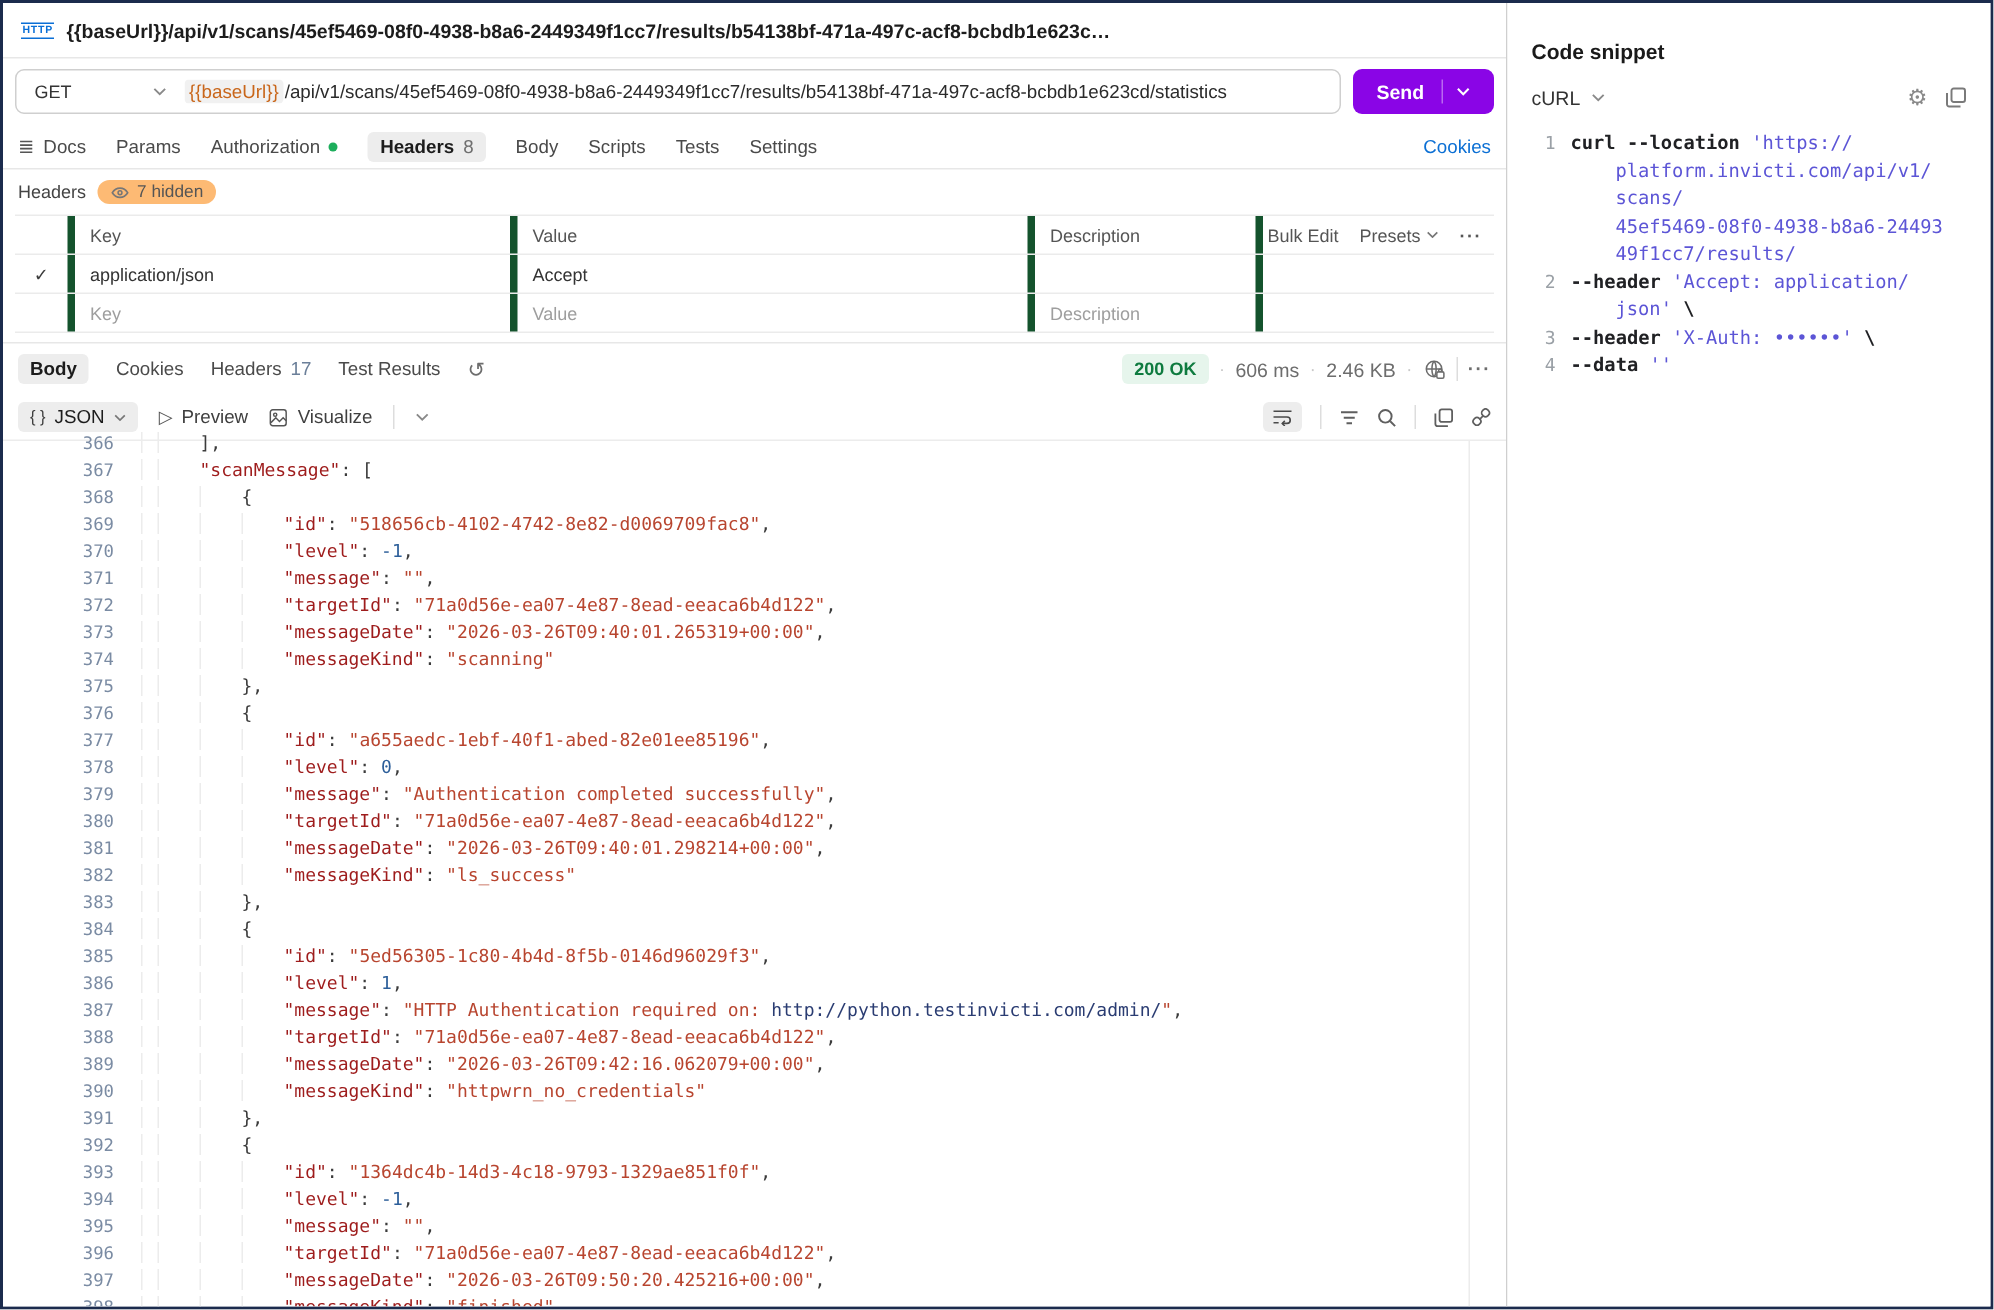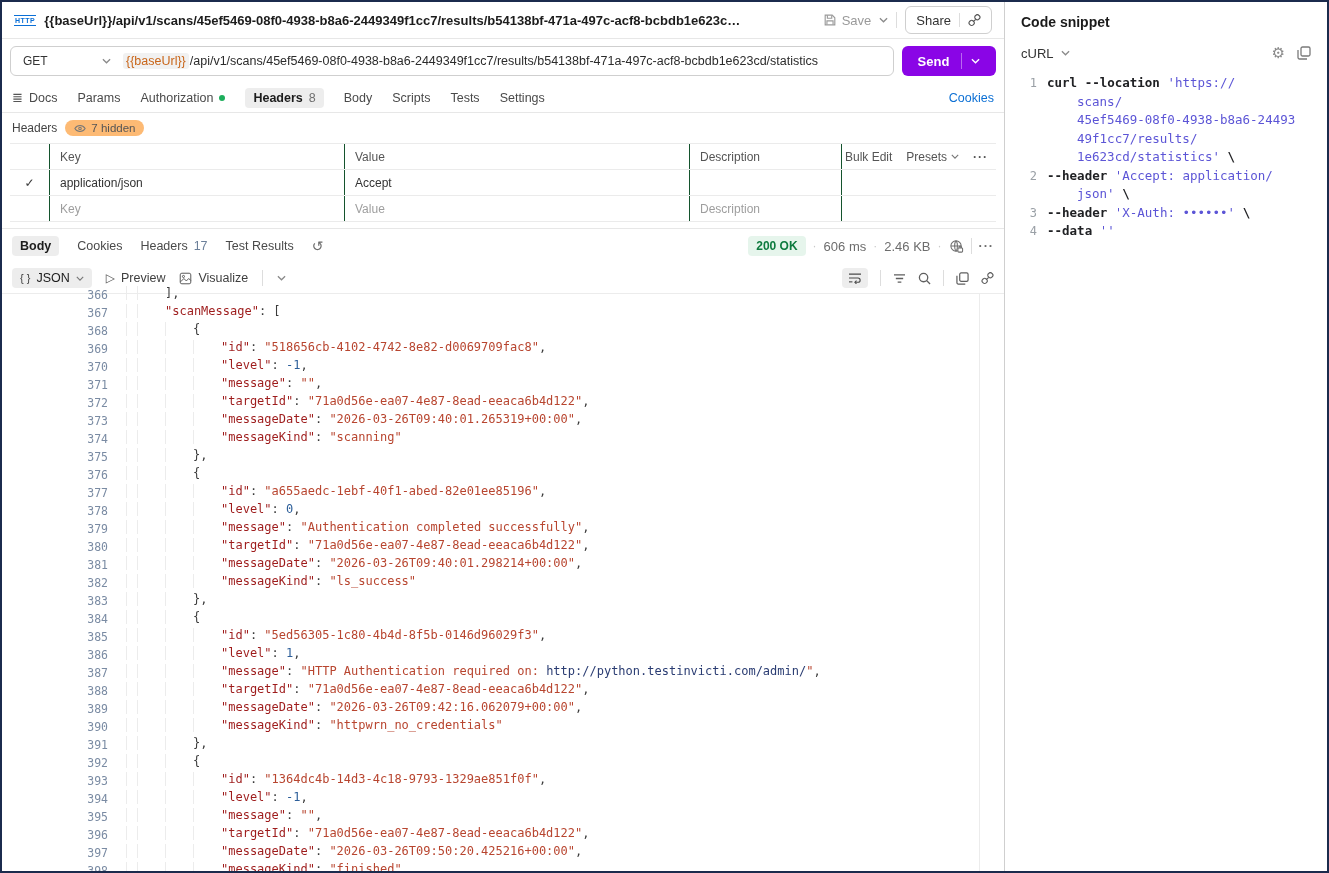--- a/index.html
+++ b/index.html
@@ -41,21 +41,21 @@
   .auth-dot { width:6px; height:6px; border-radius:50%; background:#1dae5c; }
   .docs-glyph { font-size:13px; color:#555; }
   .cookies-link { margin-left:auto; color:#0b6fd4; cursor:pointer; }
 
   
   .hdr-label-row { flex:0 0 30px; display:flex; align-items:center; gap:8px; padding:0 10px; }
   .hdr-label { font-size:12px; color:#444; }
   .hidden-badge { display:flex; align-items:center; gap:5px; background:#fdba74; border-radius:10px; padding:2px 9px; font-size:11.5px; color:#555; }
   .htable { margin:0 8px; border-top:1px solid #ebebeb; font-size:12px; }
   .hrow { display:grid; grid-template-columns:40px 295px 345px 152px 1fr; border-bottom:1px solid #ebebeb; height:26px; }
-  .hcell { display:flex; align-items:center; padding:0 10px; border-right:1px solid #14532d; overflow:hidden; white-space:nowrap; }
+  .hcell { display:flex; align-items:center; padding:0 10px; border-right:5px solid #14532d; overflow:hidden; white-space:nowrap; }
   .hcell.last { border-right:none; }
   .hcell.cb { justify-content:center; padding:0; }
   .hhead { color:#555; }
   .hval { color:#333; }
   .hplace { color:#9e9e9e; }
   .hactions { display:flex; align-items:center; justify-content:flex-end; gap:14px; padding-right:8px; color:#555; border-right:none; }
   .hactions .withchev { display:flex; align-items:center; gap:4px; }
   .check { color:#3c3c3c; font-size:12px; }
   .dots3 { color:#555; letter-spacing:1px; font-weight:bold; }
 
@@ -69,29 +69,29 @@
   .resp-toolbar { flex:0 0 31px; display:flex; align-items:center; gap:14px; padding:0 10px; font-size:12.5px; color:#3f3f3f; border-bottom:1px solid #ececec; }
   .pill { background:#ededed; border-radius:4px; padding:3px 8px; display:flex; align-items:center; gap:6px; color:#1c1c1c; }
   .tool { display:flex; align-items:center; gap:6px; cursor:pointer; }
   .tool-icons { margin-left:auto; display:flex; align-items:center; gap:12px; }
   .icon-pill { background:#ededed; border-radius:4px; padding:4px 6px; display:flex; }
   .braces { font-size:11px; color:#3f3f3f; }
 
   
   .code-area { flex:1; overflow:hidden; position:relative; font-family:"DejaVu Sans Mono", monospace; font-size:12px; margin-top:-8px; }
   .code-area::after { content:""; position:absolute; right:24px; top:8px; bottom:0; width:1px; background:#ececec; }
-  .cl { display:flex; height:18px; align-items:flex-start;margin-left:32px; }
+  .cl { display:flex; height:18px; align-items:center; }
   .ln { flex:0 0 92px; text-align:right; padding-right:18px; color:#7a8ba3; font-size:11.5px; line-height:18px; }
   .lc { flex:1; border-left:1px solid #ececec; padding-left:10px; display:flex; align-items:center; white-space:pre; }
   .ig { flex:0 0 28px; border-left:1px solid #ececec; align-self:stretch; }
   .tk-p { color:#3b3b3b; } .tk-k { color:#9e1c1c; } .tk-s { color:#b8452f; }
   .tk-num { color:#2d5f9a; } .tk-link { color:#2a3c72; cursor:pointer; }
 
   
-  .sp-title { padding:12px 16px 2px; font-size:14px; font-weight:bold; color:#1a1a1a; }
+  .sp-title { padding:24px 16px 2px; font-size:14px; font-weight:bold; color:#1a1a1a; }
   .sp-toolbar { display:flex; align-items:center; padding:12px 16px 8px; font-size:13px; color:#333; }
   .sp-lang { display:flex; align-items:center; gap:7px; cursor:pointer; }
   .sp-icons { margin-left:auto; display:flex; align-items:center; gap:12px; color:#8a8a8a; }
   .gear { font-size:15px; color:#8a8a8a; }
   .snippet-code { padding:4px 6px 0 14px; font-family:"DejaVu Sans Mono", monospace; font-size:12.5px; line-height:18.5px; }
   .sl { display:flex; }
   .sn { flex:0 0 18px; text-align:right; color:#9aa0a6; margin-right:10px; font-size:12px; }
   .sc { white-space:pre; }
   .sl.wrap .sc { padding-left:30px; }
   .sg-cmd, .sg-flag, .sg-p { color:#202124; font-weight:bold; }
@@ -99,45 +99,20 @@
 </style>
 </head>
 <body>
 
 <div class="frame">
   <div class="main">
 
     <div class="titlebar">
       <span class="http-icon">HTTP</span>
       <span class="req-title">{{baseUrl}}/api/v1/scans/45ef5469-08f0-4938-b8a6-2449349f1cc7/results/b54138bf-471a-497c-acf8-bcbdb1e623cd/statis...</span>
-      <div class="titlebar-right">
-        <div class="save-group">
-          <svg class="ic" width="14" height="14" viewBox="0 0 16 16" fill="none" stroke="#9a9a9a" stroke-width="1.3">
-              <path d="M2.5 2.5h8l3 3v8h-11z"></path>
-              <path d="M5 2.5v3.5h5V2.5"></path>
-              <path d="M4.5 13v-4h7v4"></path>
-            </svg>
-          <span>Save</span>
-        </div>
-        <span>
-            <svg class="ic" width="9" height="6" viewBox="0 0 10 6" fill="none" stroke="#8a8a8a" stroke-width="1.4">
-              <path d="M1 1l4 4 4-4"></path>
-            </svg>
-          </span>
-        <div class="vdiv"></div>
-        <div class="share-btn">
-          <span>Share</span>
-          <div class="vdiv"></div>
-          <svg class="ic" width="13" height="13" viewBox="0 0 16 16" fill="none" stroke="#555" stroke-width="1.4">
-              <path d="M6.5 9.5l3-3"></path>
-              <rect x="1.5" y="8" width="6" height="6" rx="2.6" transform="rotate(-45 4.5 11)"></rect>
-              <rect x="8.5" y="1" width="6" height="6" rx="2.6" transform="rotate(-45 11.5 4)"></rect>
-            </svg>
-        </div>
-      </div>
     </div>
 
     <div class="req-row">
       <div class="url-box">
         <div class="method">
           <span>GET</span>
           <svg class="ic" width="9" height="6" viewBox="0 0 10 6" fill="none" stroke="#8a8a8a" stroke-width="1.4">
               <path d="M1 1l4 4 4-4"></path>
             </svg>
         </div>
@@ -472,34 +447,34 @@
           </svg>
       </div>
     </div>
     <div class="snippet-code" id="snippet-code">
         <div class="sl">
           <span class="sn">1</span>
           <span class="sc"><span class="sg-cmd">curl </span><span class="sg-flag">--location </span><span class="sg-str">'https://</span></span>
         </div>
         <div class="sl wrap">
           <span class="sn"></span>
+          <span class="sc"><span class="sg-str">platform.invicti.com/api/v1/</span></span>
+        </div>
+        <div class="sl wrap">
+          <span class="sn"></span>
           <span class="sc"><span class="sg-str">scans/</span></span>
         </div>
         <div class="sl wrap">
           <span class="sn"></span>
           <span class="sc"><span class="sg-str">45ef5469-08f0-4938-b8a6-24493</span></span>
         </div>
         <div class="sl wrap">
           <span class="sn"></span>
           <span class="sc"><span class="sg-str">49f1cc7/results/</span></span>
         </div>
-        <div class="sl wrap">
-          <span class="sn"></span>
-          <span class="sc"><span class="sg-str">1e623cd/statistics'</span><span class="sg-p"> \</span></span>
-        </div>
         <div class="sl">
           <span class="sn">2</span>
           <span class="sc"><span class="sg-flag">--header </span><span class="sg-str">'Accept: application/</span></span>
         </div>
         <div class="sl wrap">
           <span class="sn"></span>
           <span class="sc"><span class="sg-str">json'</span><span class="sg-p"> \</span></span>
         </div>
         <div class="sl">
           <span class="sn">3</span>

